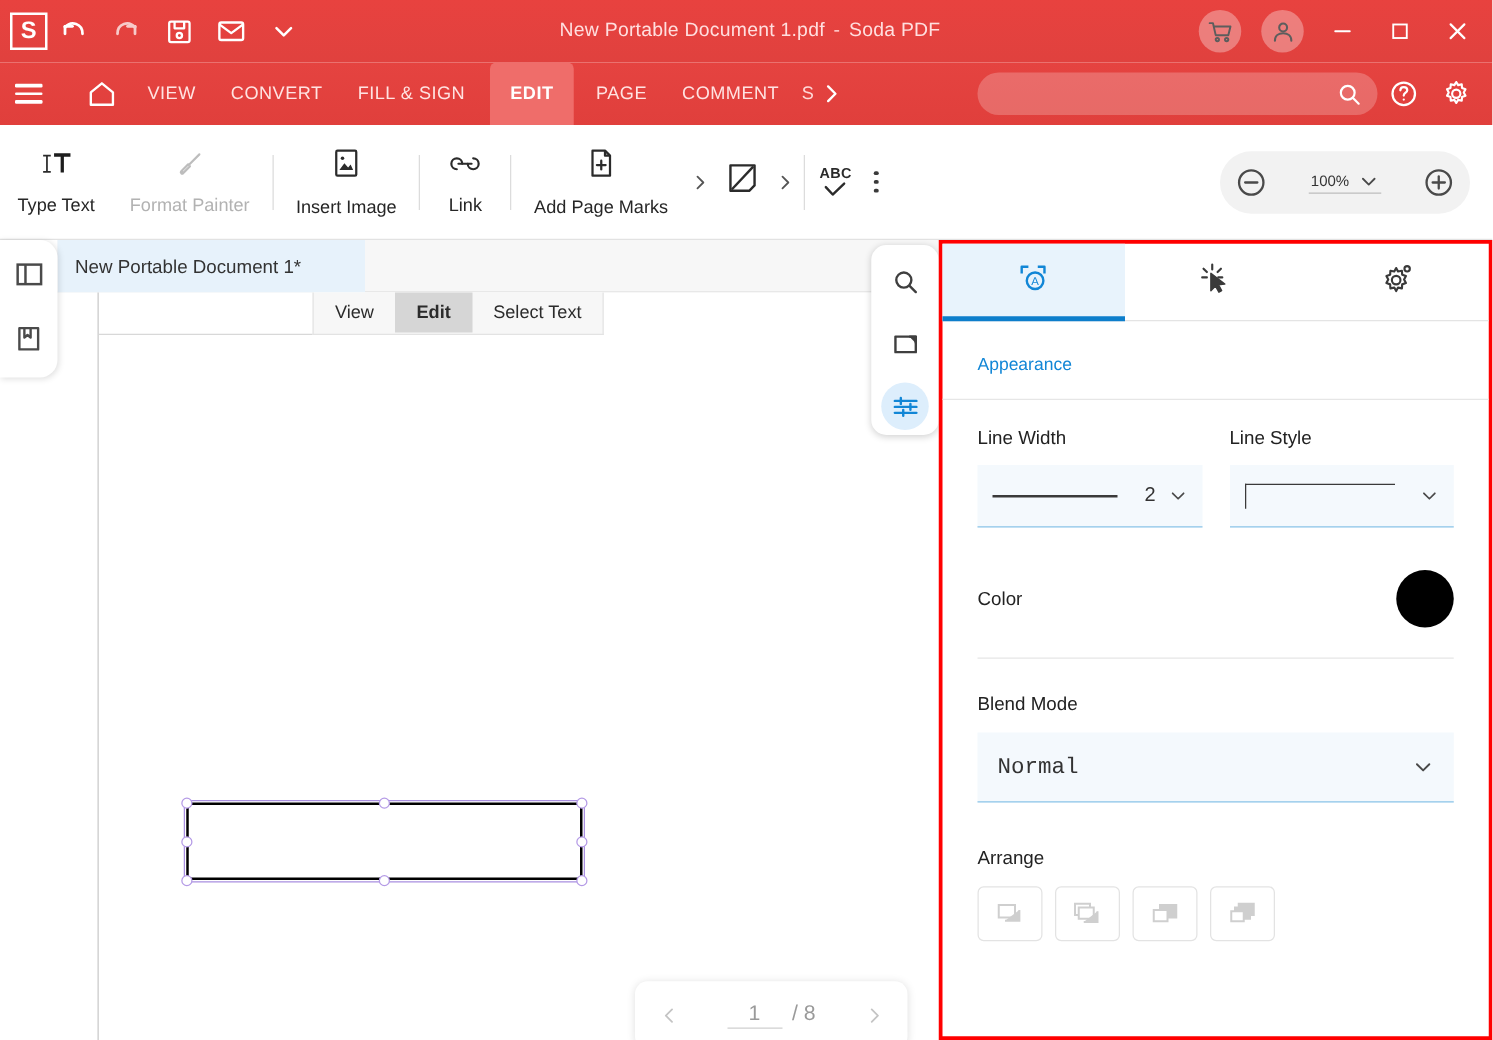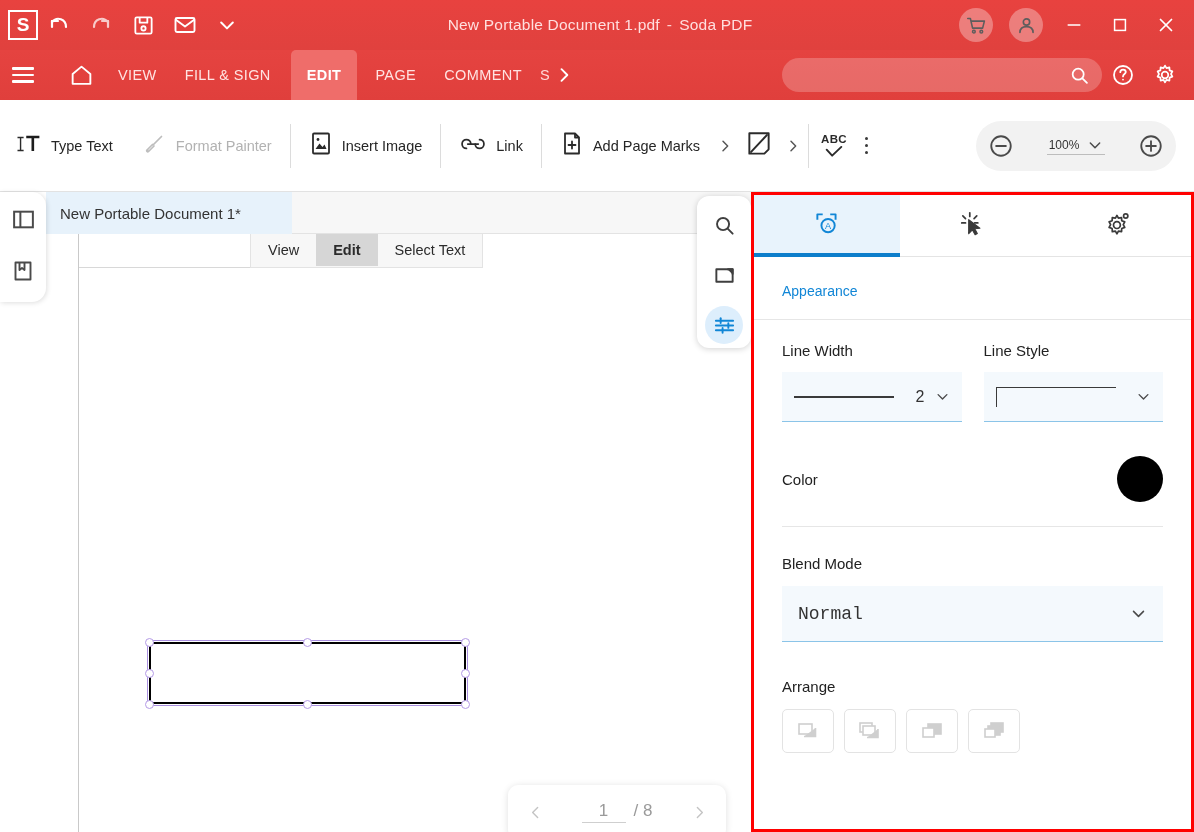--- a/index.html
+++ b/index.html
@@ -81,21 +81,21 @@
   .hdr-ic { width: 42px; height: 42px; display: flex; align-items: center; justify-content: center; cursor: pointer; }
 
   
   .ribbon {
     position: absolute; top: 100px; left: 0; width: 1194px; height: 92px;
     background: #ffffff; display: flex; align-items: center;
     border-bottom: 1px solid #e2e2e2;
   }
   .rb-item {
     height: 92px; min-width: 64px; padding: 0 14px;
-    display: flex; flex-direction: row; align-items: center; justify-content: center;
+    display: flex; flex-direction: column; align-items: center; justify-content: center;
     gap: 9px; cursor: pointer;
   }
   .rb-item .rb-label { font-size: 14.5px; color: #262626; white-space: nowrap; }
   .rb-item.disabled .rb-label { color: #b2b2b2; }
   .rb-item.disabled { cursor: default; }
   .rb-sep { width: 1px; height: 44px; background: #dcdcdc; margin: 0 4px; }
   .rb-chev { width: 22px; display: flex; align-items: center; justify-content: center; cursor: pointer; }
   .rb-icononly { padding: 0 8px; display: flex; align-items: center; justify-content: center; cursor: pointer; }
   .kebab { display: flex; flex-direction: column; gap: 3.5px; padding: 0 10px; cursor: pointer; }
   .kebab i { width: 3.5px; height: 3.5px; border-radius: 50%; background: #3a3a3a; display: block; }
@@ -337,20 +337,21 @@
           <div></div>
         </div>
     </div>
     <div class="home-btn">
       <svg width="25" height="25" viewBox="0 0 24 24" fill="none" stroke="#fff" stroke-width="1.8" stroke-linejoin="round">
         <path d="M3.5 10.5 L12 3.5 L20.5 10.5 L20.5 20 L3.5 20 Z"></path>
       </svg>
     </div>
 
     <div class="menu-item">VIEW</div>
+    <div class="menu-item">CONVERT</div>
     <div class="menu-item">FILL &amp; SIGN</div>
     <div class="menu-item active">EDIT</div>
     <div class="menu-item">PAGE</div>
     <div class="menu-item">COMMENT</div>
     <div class="menu-cut">S</div>
     <div class="menu-next">
       <svg width="20" height="20" viewBox="0 0 24 24" fill="none" stroke="#fff" stroke-width="2.3" stroke-linecap="round" stroke-linejoin="round">
           <path d="M9 5 L16 12 L9 19"></path>
         </svg>
     </div>

